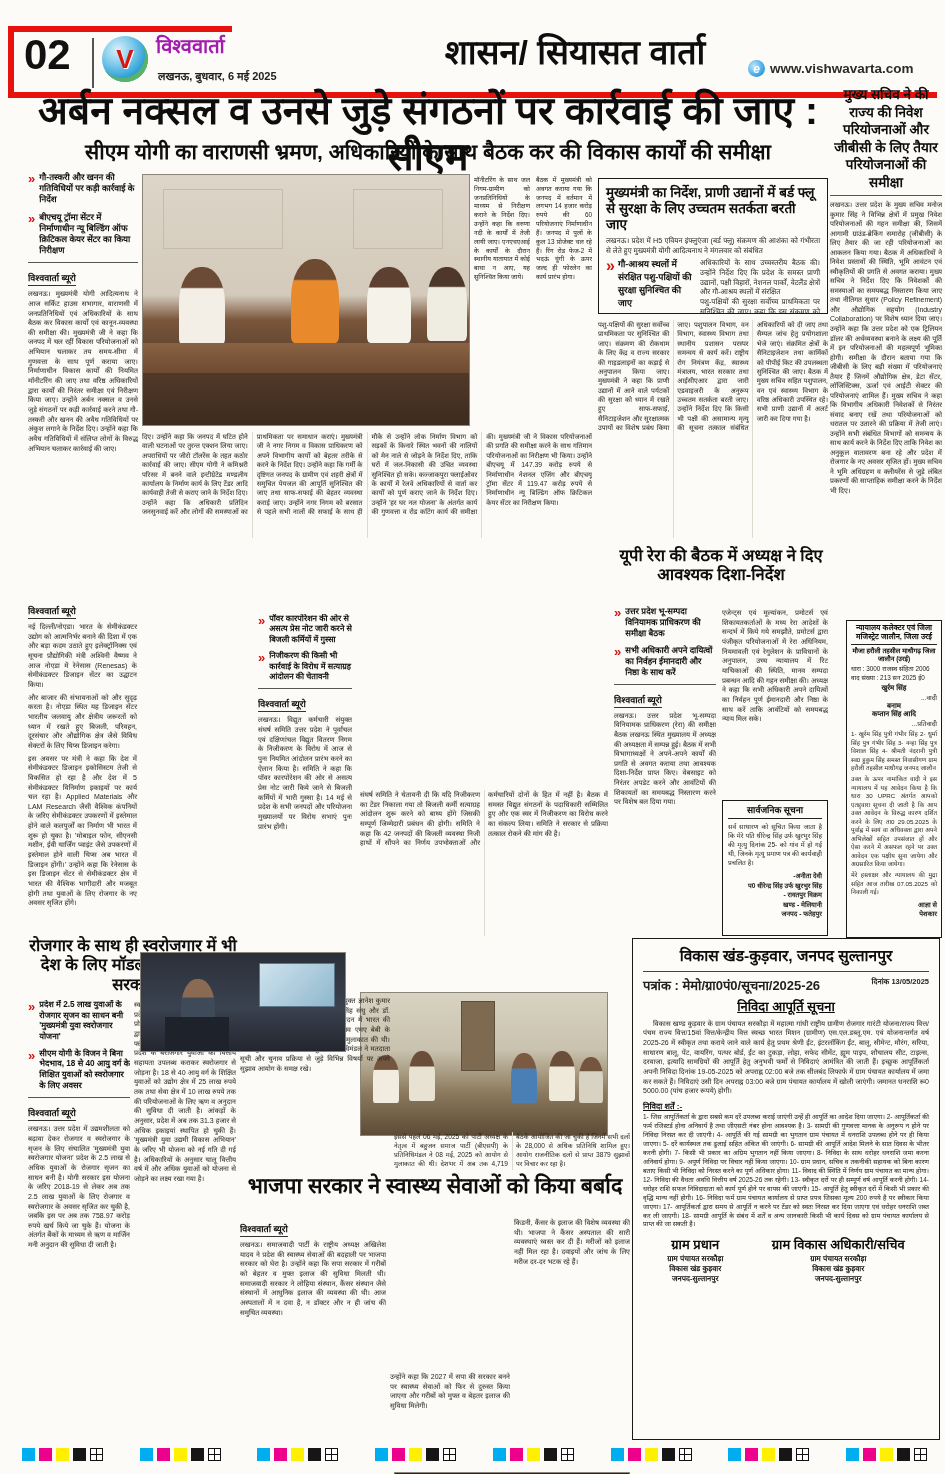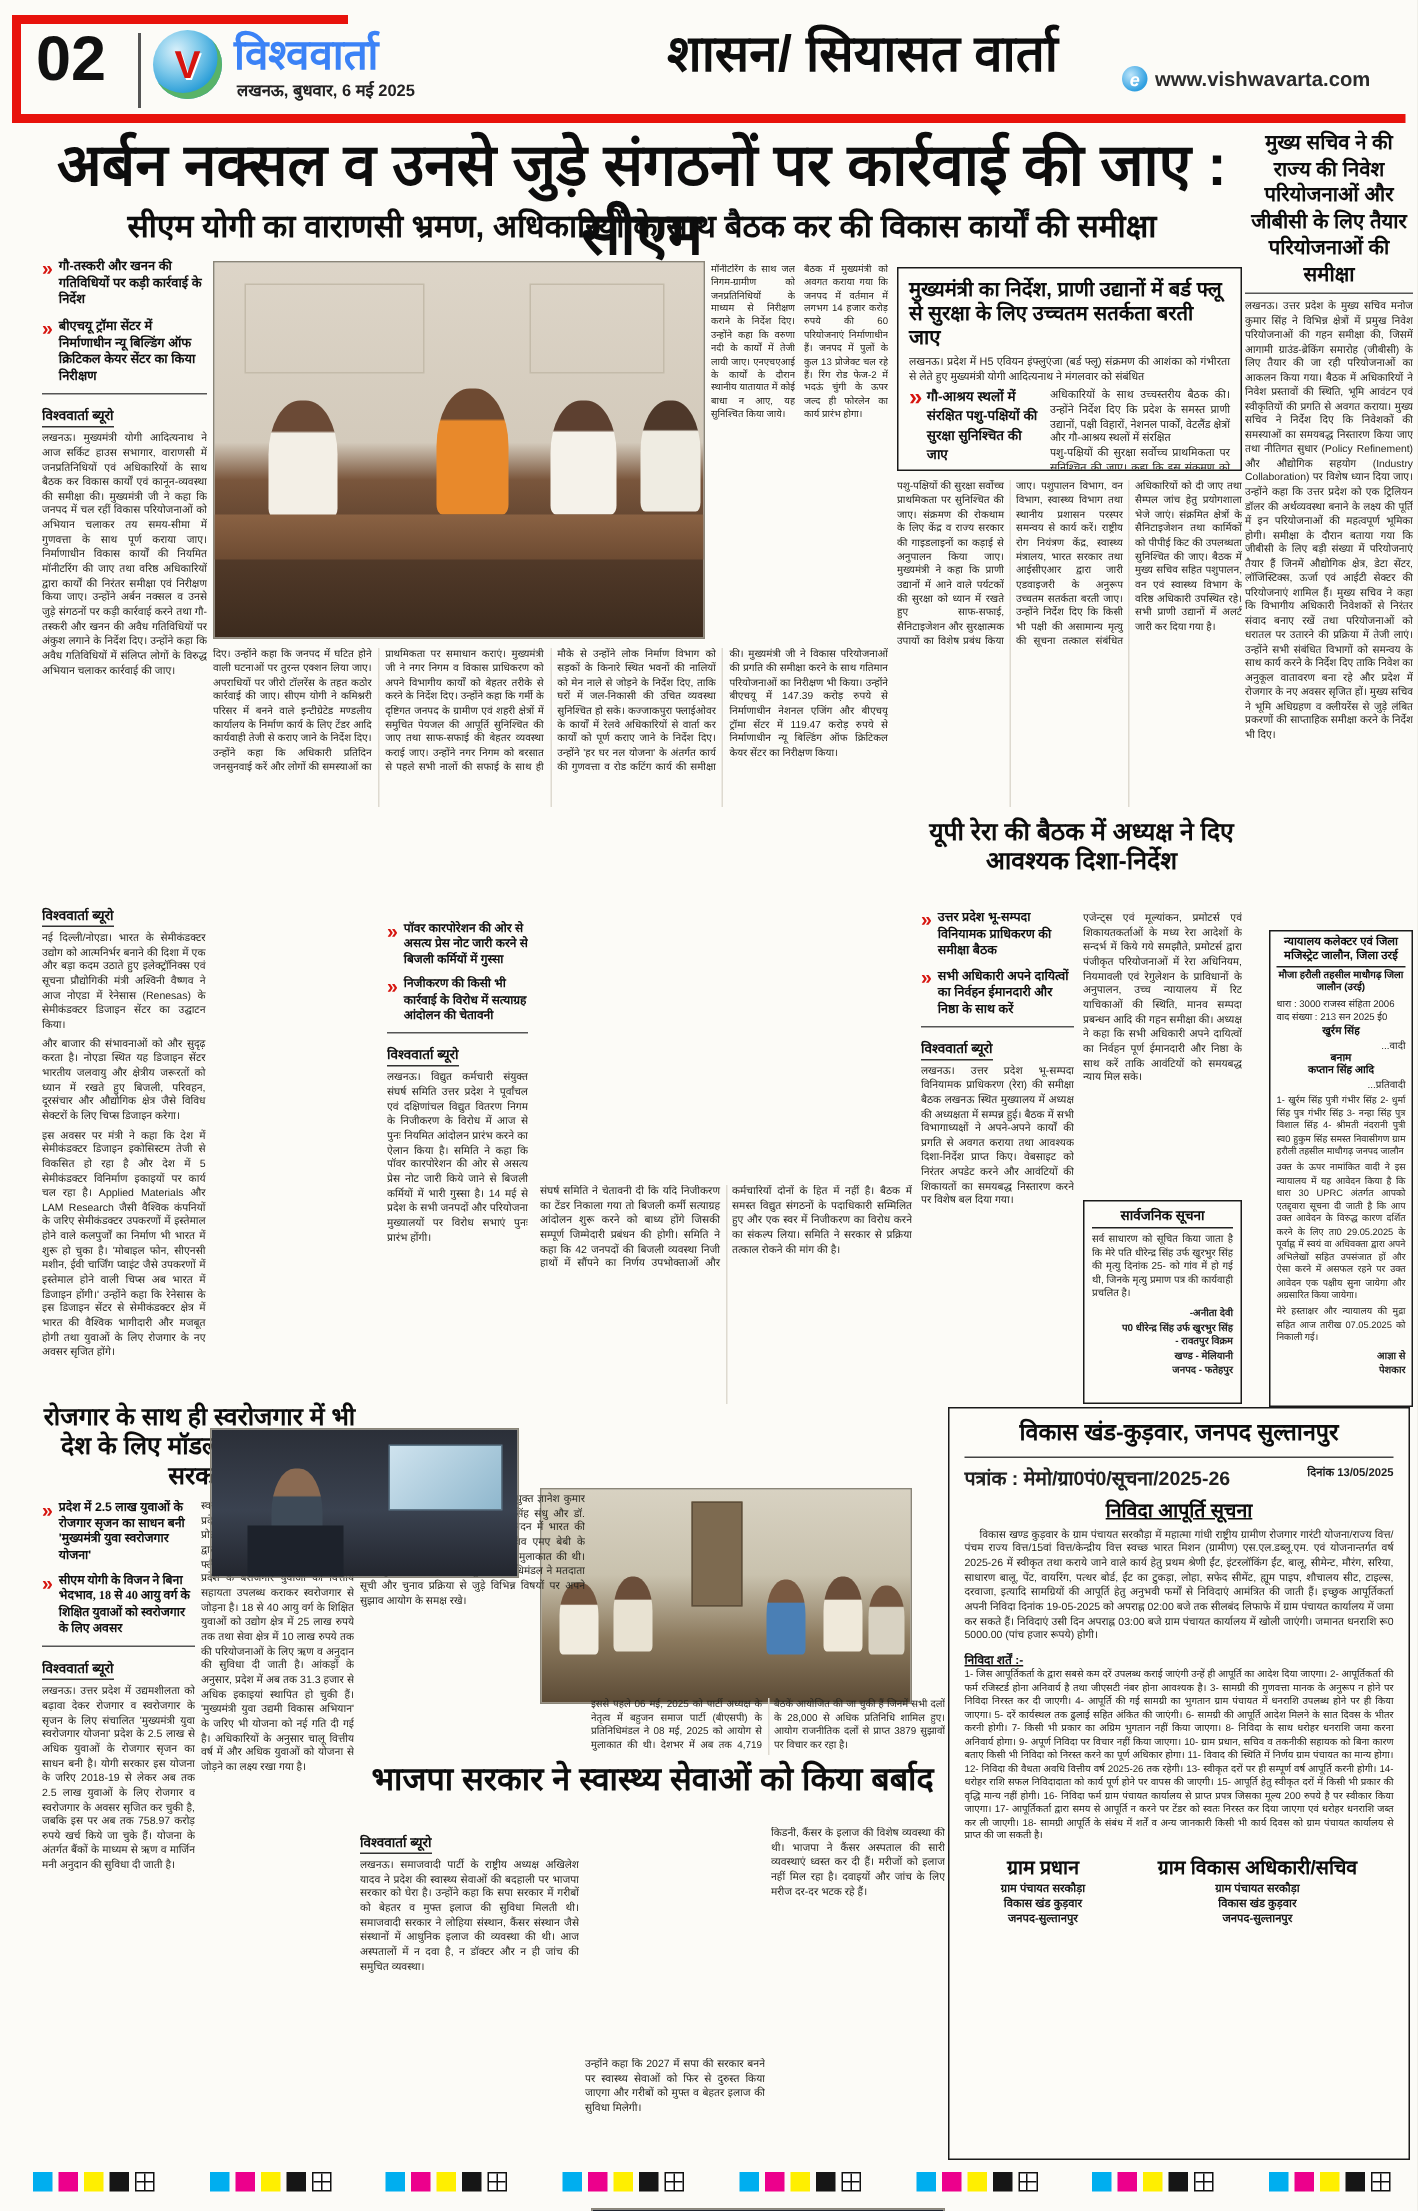--- a/index.html
+++ b/index.html
@@ -27,29 +27,29 @@
   .reg-mark { width:13px; height:13px; border:1.4px solid #111; background:
      linear-gradient(#111,#111) 50% 0/1.4px 100% no-repeat,
      linear-gradient(#111,#111) 0 50%/100% 1.4px no-repeat, #fff; }
   .reg-group { display:flex; gap:4px; align-items:center; }
 </style>
 </head>
 <body>
 
 <div id="page">
 
-  <div class="abs" style="left:0;top:0;width:813px;height:84px;">
+  <div class="abs" style="left:0;top:16px;width:813px;height:84px;">
     <div class="abs" style="left:8px;top:10px;width:224px;height:6px;background:#e8120c;"></div>
     <div class="abs" style="left:8px;top:10px;width:6px;height:66px;background:#e8120c;"></div>
     <div class="abs" style="left:24px;top:18px;font-size:42px;font-weight:bold;color:#111;line-height:1;">02</div>
     <div class="abs" style="left:92px;top:22px;width:2px;height:50px;background:#555;"></div>
     <div class="abs" style="left:102px;top:20px;width:46px;height:46px;border-radius:50%;background:radial-gradient(circle at 34% 30%,#d9f0fa 0%,#7ec9ea 35%,#2d9fd8 65%,#1b7bb5 100%);box-shadow:inset -3px -4px 0 #58b368;display:flex;align-items:center;justify-content:center;">
       <span style="font-weight:bold;font-size:26px;color:#d6150f;text-shadow:1px 1px 0 #fff;">V</span>
     </div>
-    <div class="abs" style="left:156px;top:16px;font-size:28px;font-weight:bold;color:#3b82f6;">विश्ववार्ता</div>
+    <div class="abs" style="left:156px;top:16px;font-size:20px;font-weight:bold;color:#a21caf;">विश्ववार्ता</div>
     <div class="abs" style="left:158px;top:52px;font-size:11px;font-weight:bold;color:#222;">लखनऊ,   बुधवार, 6 मई 2025</div>
     <div class="abs hl" style="left:390px;top:16px;width:370px;font-size:34px;">शासन/ सियासत वार्ता</div>
     <div class="abs" style="left:748px;top:44px;display:flex;align-items:center;gap:5px;">
       <span style="width:17px;height:17px;border-radius:50%;background:radial-gradient(circle at 35% 35%,#bfe6fb,#2f9fe0 70%);color:#fff;font-weight:bold;font-style:italic;font-size:12px;display:flex;align-items:center;justify-content:center;">e</span>
       <span style="font-size:13.5px;font-weight:bold;color:#2b2b2b;">www.vishwavarta.com</span>
     </div>
     <div class="abs" style="left:8px;top:76px;width:929px;height:6px;background:#e8120c;"></div>
   </div>
 
   <div class="abs hl" style="left:28px;top:88px;width:800px;font-size:39px;">अर्बन नक्सल व उनसे जुड़े संगठनों पर कार्रवाई की जाए : सीएम</div>
@@ -187,21 +187,21 @@
   </div>
 
   <div class="abs hl" style="left:28px;top:936px;width:210px;font-size:16.5px;">रोजगार के साथ ही स्वरोजगार में भी देश के लिए मॉडल बन रही योगी सरकार</div>
   <div class="abs clip" style="left:28px;top:1000px;width:102px;height:440px;">
     <div class="bullet">
       <span class="chev">»</span>
       <span class="btxt" style="font-size:8.2px;">प्रदेश में 2.5 लाख युवाओं के रोजगार सृजन का साधन बनी 'मुख्यमंत्री युवा स्वरोजगार योजना'</span>
     </div>
     <div class="bullet">
       <span class="chev">»</span>
-      <span class="btxt" style="font-size:8.2px;font-family:Liberation Serif, serif;">सीएम योगी के विजन ने बिना भेदभाव, 18 से 40 आयु वर्ग के शिक्षित युवाओं को स्वरोजगार के लिए अवसर</span>
+      <span class="btxt" style="font-size:8.2px;">सीएम योगी के विजन ने बिना भेदभाव, 18 से 40 आयु वर्ग के शिक्षित युवाओं को स्वरोजगार के लिए अवसर</span>
     </div>
     <div class="thin-rule"></div>
     <div class="byline">विश्ववार्ता ब्यूरो</div>
     <div class="body-text">लखनऊ। उत्तर प्रदेश में उद्यमशीलता को बढ़ावा देकर रोजगार व स्वरोजगार के सृजन के लिए संचालित 'मुख्यमंत्री युवा स्वरोजगार योजना' प्रदेश के 2.5 लाख से अधिक युवाओं के रोजगार सृजन का साधन बनी है। योगी सरकार इस योजना के जरिए 2018-19 से लेकर अब तक 2.5 लाख युवाओं के लिए रोजगार व स्वरोजगार के अवसर सृजित कर चुकी है, जबकि इस पर अब तक 758.97 करोड़ रुपये खर्च किये जा चुके हैं। योजना के अंतर्गत बैंकों के माध्यम से ऋण व मार्जिन मनी अनुदान की सुविधा दी जाती है।</div>
   </div>
   <div class="abs body-text clip" style="left:134px;top:1000px;width:102px;height:440px;">स्वरोजगार योजना (यूपीएमवाईएसवाई) प्रदेश के युवाओं को स्वरोजगार के लिए प्रोत्साहित करने के लिए प्रदेश सरकार द्वारा वर्ष 2018 में शुरू की गई एक फ्लैगशिप योजना है। योजना का उद्देश्य प्रदेश के बेरोजगार युवाओं को वित्तीय सहायता उपलब्ध कराकर स्वरोजगार से जोड़ना है। 18 से 40 आयु वर्ग के शिक्षित युवाओं को उद्योग क्षेत्र में 25 लाख रुपये तक तथा सेवा क्षेत्र में 10 लाख रुपये तक की परियोजनाओं के लिए ऋण व अनुदान की सुविधा दी जाती है। आंकड़ों के अनुसार, प्रदेश में अब तक 31.3 हजार से अधिक इकाइयां स्थापित हो चुकी हैं। 'मुख्यमंत्री युवा उद्यमी विकास अभियान' के जरिए भी योजना को नई गति दी गई है। अधिकारियों के अनुसार चालू वित्तीय वर्ष में और अधिक युवाओं को योजना से जोड़ने का लक्ष्य रखा गया है।</div>
 
   <div class="abs clip" style="left:240px;top:974px;width:150px;height:196px;">
     <div class="byline">विश्ववार्ता ब्यूरो</div>
     <div class="body-text">लखनऊ। फोटो रिलीज मुख्य निर्वाचन आयुक्त ज्ञानेश कुमार और निर्वाचन आयुक्तगण डॉ. सुखबीर सिंह संधु और डॉ. विवेक जोशी ने मंगलवार को निर्वाचन सदन में भारत की कम्युनिस्ट पार्टी (मार्क्सवादी) के महासचिव एमए बेबी के नेतृत्व में पार्टी के प्रतिनिधिमंडल के साथ मुलाकात की थी। इसमें कुल छह सदस्य शामिल हुए। प्रतिनिधिमंडल ने मतदाता सूची और चुनाव प्रक्रिया से जुड़े विभिन्न विषयों पर अपने सुझाव आयोग के समक्ष रखे।</div>

